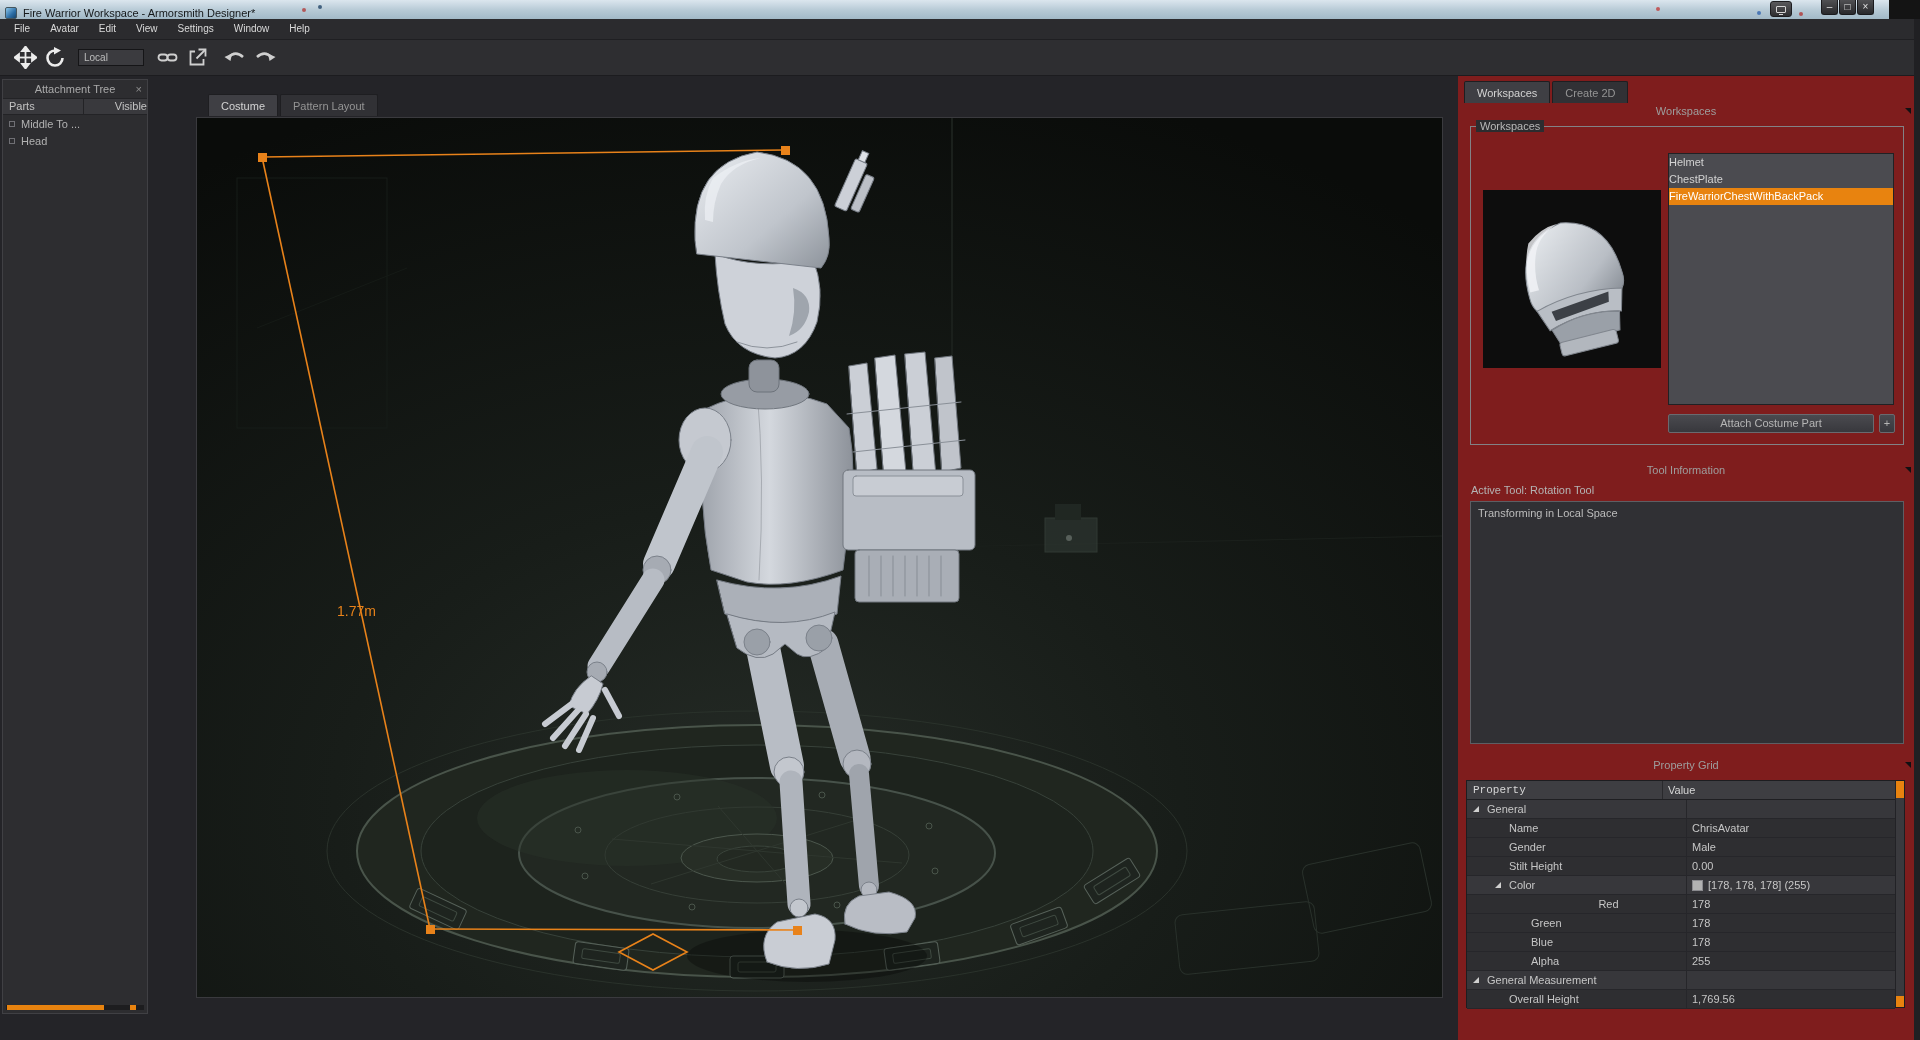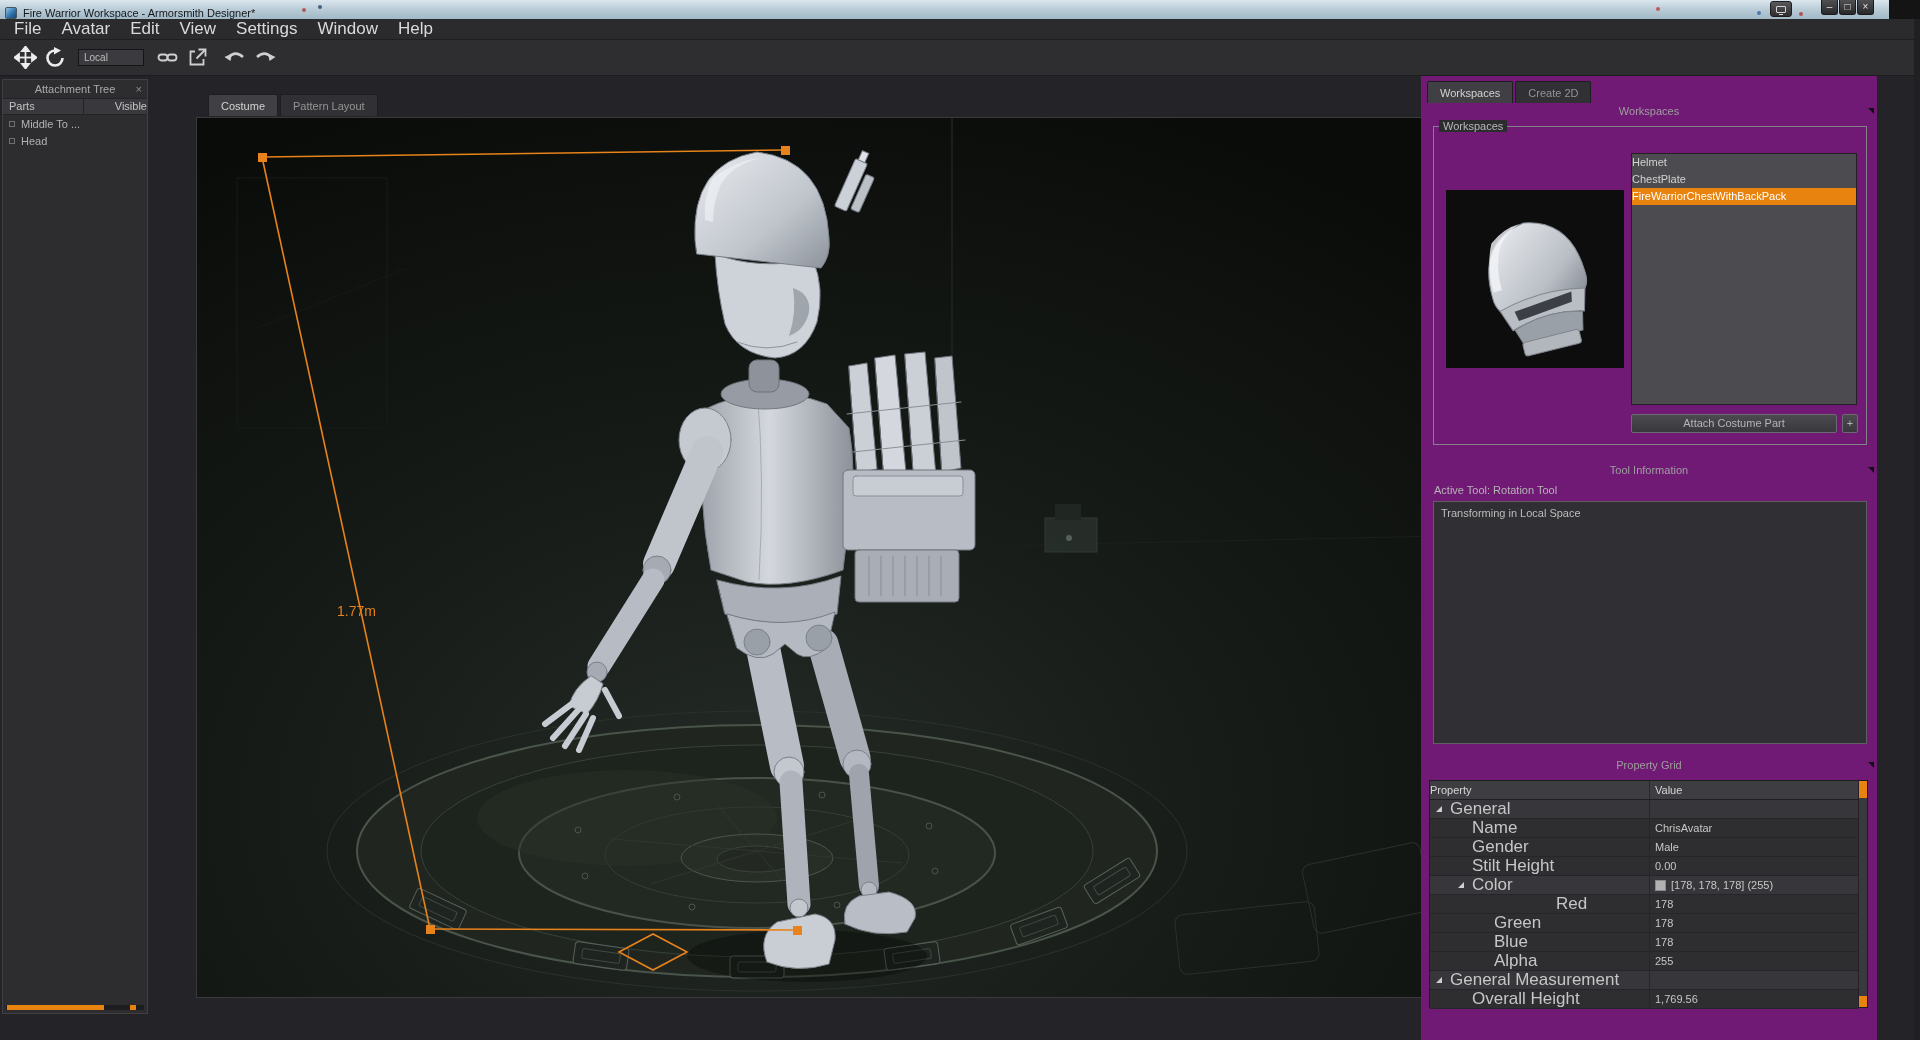--- a/index.html
+++ b/index.html
@@ -20,21 +20,21 @@
     background:linear-gradient(#59595c,#2e2e31); border:1px solid #1d1d20; display:flex; align-items:center; justify-content:center; }
   .tray-glyph { width:10px; height:7px; border:1px solid #d5d5d5; border-radius:1px; position:relative; }
   .tray-glyph:after { content:""; position:absolute; left:2px; right:2px; bottom:-3px; height:1px; background:#d5d5d5; }
   .win-buttons { position:absolute; left:1820px; top:0; display:flex; }
   .win-btn { width:17px; height:15px; margin-left:1px; text-align:center; line-height:14px; font-size:10px; color:#e3e3e3;
     background:linear-gradient(#505053,#29292c); border:1px solid #1a1a1d; border-top:none; border-radius:0 0 3px 3px; }
   .titlebar-endcap { position:absolute; left:1889px; top:0; width:31px; height:19px; background:#141414; }
   
   .menubar { position:absolute; left:0; top:19px; width:1920px; height:21px; background:#2b2b2e;
     border-bottom:1px solid #1f1f22; display:flex; align-items:stretch; padding-left:4px; }
-  .menu-item { padding:0 10px; line-height:20px; font-size:17px; color:#dadada; }
+  .menu-item { padding:0 10px; line-height:20px; font-size:10px; color:#dadada; }
   
   .toolbar { position:absolute; left:0; top:40px; width:1920px; height:36px; background:#2e2e31;
     border-bottom:1px solid #1c1c1f; display:flex; align-items:center; padding-left:10px; }
   .tool-btn { width:30px; height:28px; display:flex; align-items:center; justify-content:center; border-radius:2px; }
   .combo { width:66px; height:17px; margin:0 8px; background:#3b3b3f; border:1px solid #151517;
     color:#bdbdbd; font-size:10px; line-height:15px; padding:0 5px; }
   .tgap { width:8px; }
   
   .panel-caption { font-size:11px; color:#9e9e9e; text-align:center; height:16px; line-height:16px; position:absolute; left:0; right:0; }
   .caption-tri { position:absolute; right:3px; top:5px; width:0; height:0;
@@ -53,21 +53,21 @@
   .col-visible { flex:1; padding-left:8px; line-height:15px; }
   .tree-row { display:flex; align-items:center; height:17px; font-size:11px; color:#b2b2b2; }
   .tree-glyph { width:6px; height:6px; border:1px solid #6f6f74; margin:0 6px 0 6px; flex:none; }
   .hscrollbar { position:absolute; left:3px; right:3px; bottom:3px; height:5px; background:#1d1d1f; }
   .hthumb { position:absolute; left:1px; top:0; height:5px; width:70%; background:#e8830f; }
   .hdot { position:absolute; right:8px; top:0; width:6px; height:5px; background:#e8830f; }
   
   .viewport-tabs { left:208px; top:94px; }
   .viewport { position:absolute; left:196px; top:117px; width:1247px; height:881px; background:#0f110f; border:1px solid #3a3a3e; }
   
-  .right-panel { position:absolute; left:1421px; top:76px; width:456px; height:964px; background:#701a75; }
+  .right-panel { position:absolute; left:1458px; top:76px; width:456px; height:964px; background:#7f1d1d; }
   .right-tabs { left:6px; top:5px; }
   .groupbox { position:absolute; left:12px; top:50px; width:434px; height:319px; border:1px solid #828286; }
   .group-title { position:absolute; top:-7px; left:5px; padding:0 4px; background:#2c2c2f; font-size:11px; color:#b8b8b8; }
   .preview-box { position:absolute; left:12px; top:63px; width:178px; height:178px; background:#0d0d0d; }
   .listbox { position:absolute; left:197px; top:26px; width:226px; height:252px; background:#4b4b50; border:1px solid #212124; overflow:hidden; }
   .ws-item { height:17px; line-height:17px; font-size:11px; color:#d2d2d2; white-space:nowrap; overflow:hidden; }
   .ws-item.selected { background:#e8830f; color:#ffffff; }
   .btn { position:absolute; background:linear-gradient(#4a4a4f,#38383d); border:1px solid #6a6a6f; color:#b5b5b5;
     font-size:11px; text-align:center; line-height:17px; border-radius:2px; }
   .attach-btn { left:197px; top:287px; width:206px; height:19px; }
@@ -75,26 +75,26 @@
   .cap-workspaces { top:27px; }
   .cap-toolinfo { top:386px; }
   .active-tool { position:absolute; left:13px; top:408px; font-size:11px; color:#b4b4b4; }
   .tool-box { position:absolute; left:12px; top:425px; width:434px; height:243px; background:#303034;
     border:1px solid #5e5e63; font-size:11px; color:#bcbcbc; padding:5px 7px; }
   .cap-propgrid { top:681px; }
   
   .pgrid { position:absolute; left:8px; top:704px; width:439px; height:228px; background:#2e2e31; border:1px solid #1d1d20; }
   .pg-header { display:flex; height:19px; margin-right:9px; background:#3e3e42; border-bottom:1px solid #1f1f22;
     font-size:11px; color:#d6d6d6; }
-  .ph-prop { width:220px; padding-left:0; line-height:18px; border-right:1px solid #29292c; }
+  .ph-prop { width:196px; padding-left:6px; line-height:18px; border-right:1px solid #29292c;font-family:Liberation Mono, monospace; }
   .ph-val { flex:1; padding-left:5px; line-height:18px; }
   .pg-body { margin-right:9px; }
   .pg-row { display:flex; height:19px; background:#2e2e31; border-bottom:1px solid #26262a; }
   .pg-row.group { background:#37373b; }
-  .pg-prop { width:220px; position:relative; line-height:18px; font-size:17px; color:#c6c6c6;
+  .pg-prop { width:220px; position:relative; line-height:18px; font-size:11px; color:#c6c6c6;
     border-right:1px solid #26262a; overflow:hidden; white-space:nowrap; }
   .pg-expander { position:absolute; top:6px; width:0; height:0; border-left:6px solid transparent; border-bottom:6px solid #cfcfcf; }
   .pg-value { flex:1; display:flex; align-items:center; padding-left:5px; font-size:11px; color:#c6c6c6; overflow:hidden; white-space:nowrap; }
   .pg-swatch { width:11px; height:11px; border:1px solid #8a8a8e; margin-right:5px; flex:none; }
   .pg-scroll { position:absolute; right:0; top:0; bottom:0; width:9px; background:#3a3a3e; border-left:1px solid #222226; }
   .sc-top { position:absolute; top:0; left:0; right:0; height:17px; background:#e8830f; }
   .sc-bottom { position:absolute; bottom:0; left:0; right:0; height:11px; background:#e8830f; }
   .right-strip { position:absolute; left:1914px; top:19px; width:6px; height:1021px; background:#202023; }
 </style>
 </head>

